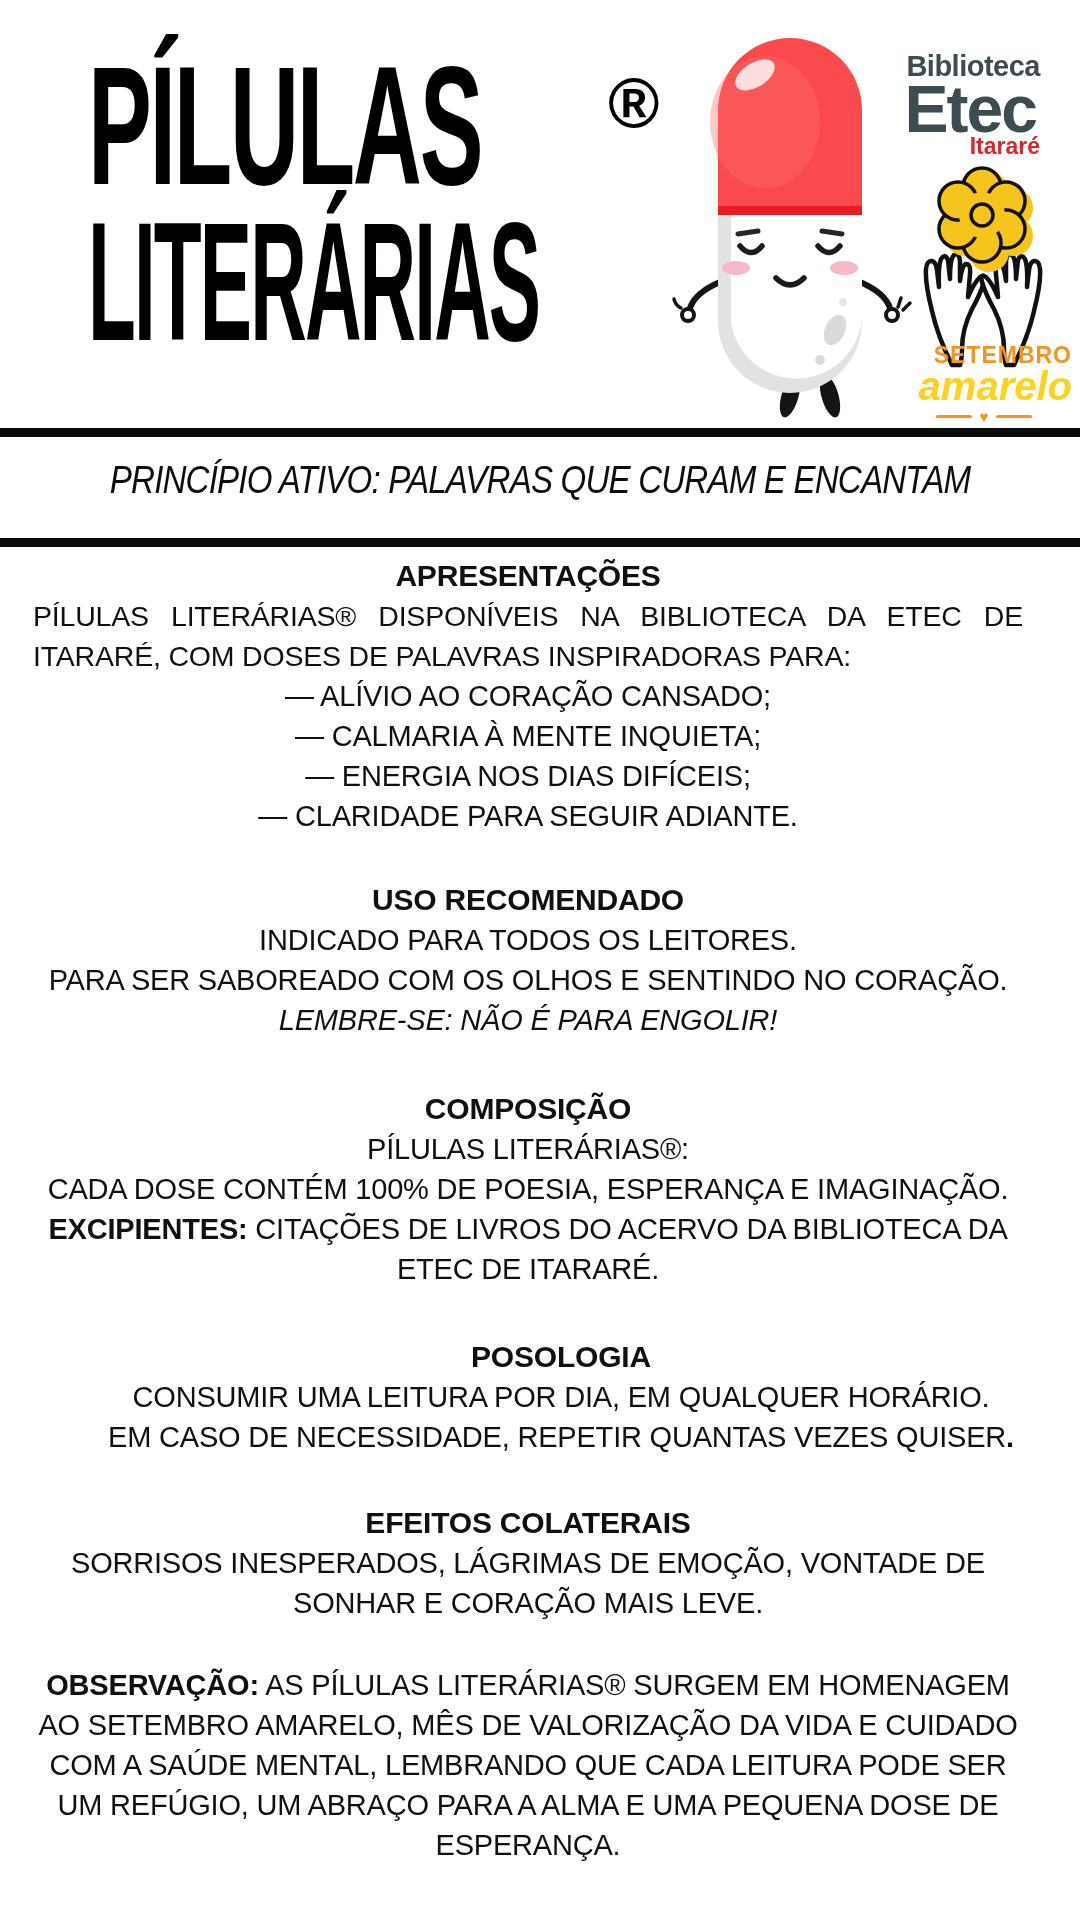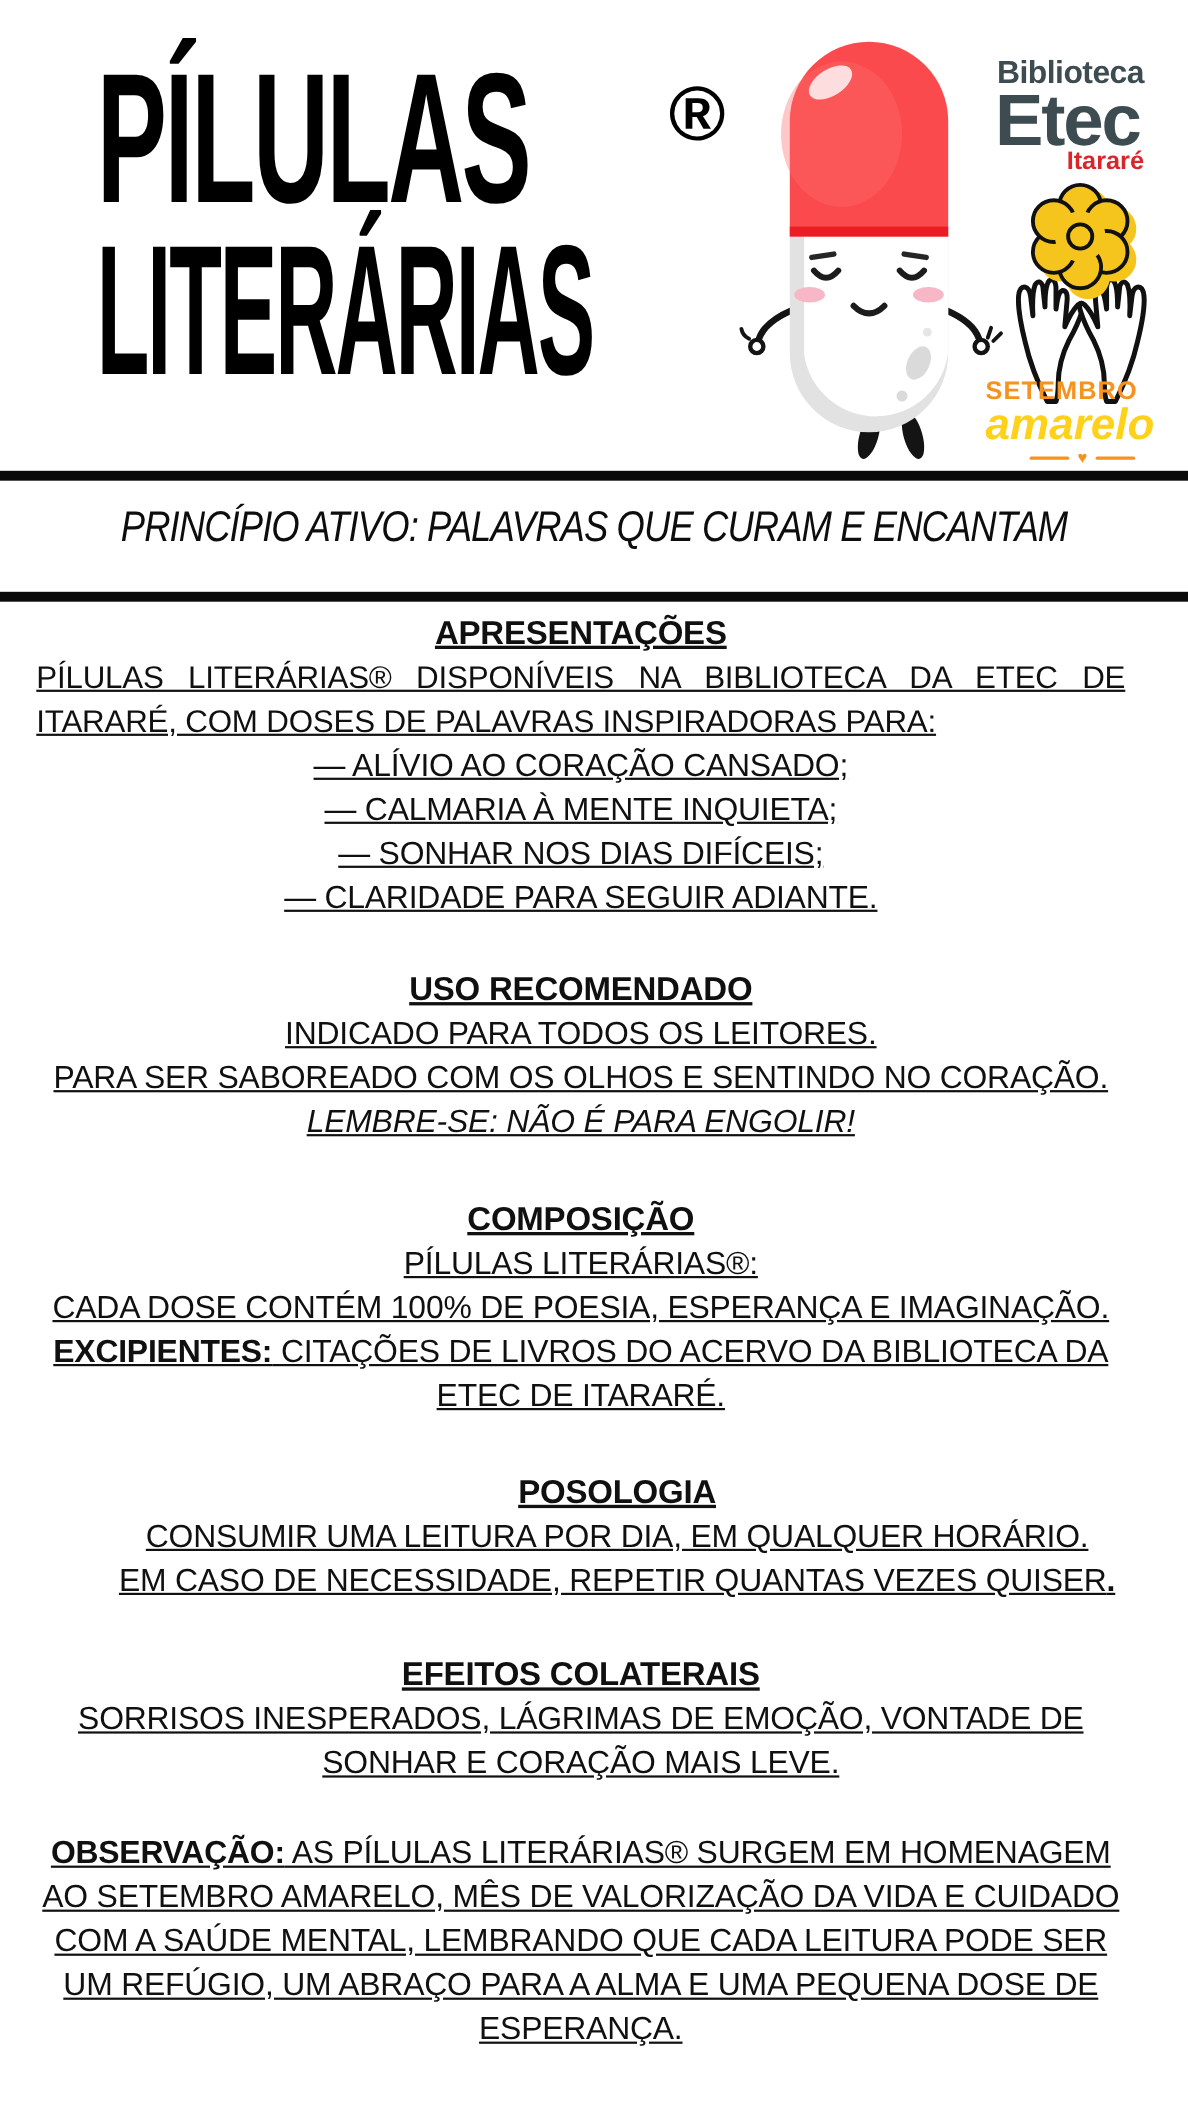--- a/index.html
+++ b/index.html
@@ -18,38 +18,38 @@
   .logo-biblioteca{position:absolute;right:40px;top:50px;font-size:29px;font-weight:bold;
       letter-spacing:-.5px;color:var(--logo_gray,#3D4C50);text-align:right;}
   .logo-etec{position:absolute;right:44px;top:76px;font-size:66px;font-weight:bold;
       letter-spacing:-2px;color:var(--logo_gray,#3D4C50);line-height:1;}
   .logo-itarare{position:absolute;right:40px;top:133px;font-size:23px;font-weight:bold;
       color:var(--logo_red,#D8262C);}
 
   .pill-svg{position:absolute;left:650px;top:30px;}
   .flower-hands-svg{position:absolute;left:900px;top:163px;}
 
-  .campaign{position:absolute;left:896px;top:342px;width:176px;text-align:left;}
+  .campaign{position:absolute;left:896px;top:342px;width:176px;text-align:right;}
   .campaign .setembro{font-size:23px;font-weight:bold;letter-spacing:1px;
       color:var(--setembro_orange,#F6921E);}
   .campaign .amarelo{font-size:40px;font-weight:bold;font-style:italic;line-height:.85;
       color:var(--amarelo_yellow,#FFD119);}
   .campaign .divider{display:flex;align-items:center;justify-content:center;gap:8px;margin-top:6px;}
   .campaign .bar{width:36px;height:3px;background:var(--setembro_orange,#F6921E);border-radius:2px;}
   .campaign .heart{color:var(--setembro_orange,#F6921E);font-size:15px;line-height:1;}
 
   
   .rule{position:absolute;left:0;width:1080px;height:9px;background:#0a0a0a;}
   #rule1{top:428px;} #rule2{top:538px;}
   .tagline{position:absolute;top:458px;left:0;width:1080px;text-align:center;
       font-size:39px;font-style:italic;letter-spacing:-1px;color:#0d0d0d;
       transform:scaleX(.85);transform-origin:center;white-space:nowrap;}
 
   
-  .section{position:absolute;left:0;width:1056px;text-align:center;text-decoration:underline;}
+  .section{position:absolute;left:0;width:1056px;text-align:center;}
   .sec-heading{font-size:30px;font-weight:bold;line-height:40px;letter-spacing:-.2px;}
   .body-line{font-size:29px;line-height:40px;letter-spacing:-.2px;margin:0;}
   .italic{font-style:italic;}
   .intro{width:990px;margin:0 auto;text-align:justify;text-justify:inter-word;
       font-size:28.5px;line-height:40px;letter-spacing:-.2px;}
   .wrap-center{max-width:1000px;margin:0 auto;}
   #sec-apresentacoes{top:556px;}
   #sec-uso{top:880px;}
   #sec-composicao{top:1089px;}
   #sec-posologia{top:1337px;padding-left:33px;}
@@ -146,21 +146,21 @@
 
   <div class="rule" id="rule1"></div>
   <div class="tagline">PRINCÍPIO ATIVO: PALAVRAS QUE CURAM E ENCANTAM</div>
   <div class="rule" id="rule2"></div>
 
   <div class="section" id="sec-apresentacoes">
     <div class="sec-heading">APRESENTAÇÕES</div>
     <p class="intro">PÍLULAS LITERÁRIAS® DISPONÍVEIS NA BIBLIOTECA DA ETEC DE ITARARÉ, COM DOSES DE PALAVRAS INSPIRADORAS PARA:</p>
     <p class="body-line">— ALÍVIO AO CORAÇÃO CANSADO;</p>
     <p class="body-line">— CALMARIA À MENTE INQUIETA;</p>
-    <p class="body-line">— SONHAR NOS DIAS DIFÍCEIS;</p>
+    <p class="body-line">— ENERGIA NOS DIAS DIFÍCEIS;</p>
     <p class="body-line">— CLARIDADE PARA SEGUIR ADIANTE.</p>
   </div>
 
   <div class="section" id="sec-uso">
     <div class="sec-heading">USO RECOMENDADO</div>
     <p class="body-line">INDICADO PARA TODOS OS LEITORES.</p>
     <p class="body-line">PARA SER SABOREADO COM OS OLHOS E SENTINDO NO CORAÇÃO.</p>
     <p class="body-line italic">LEMBRE-SE: NÃO É PARA ENGOLIR!</p>
   </div>
 

